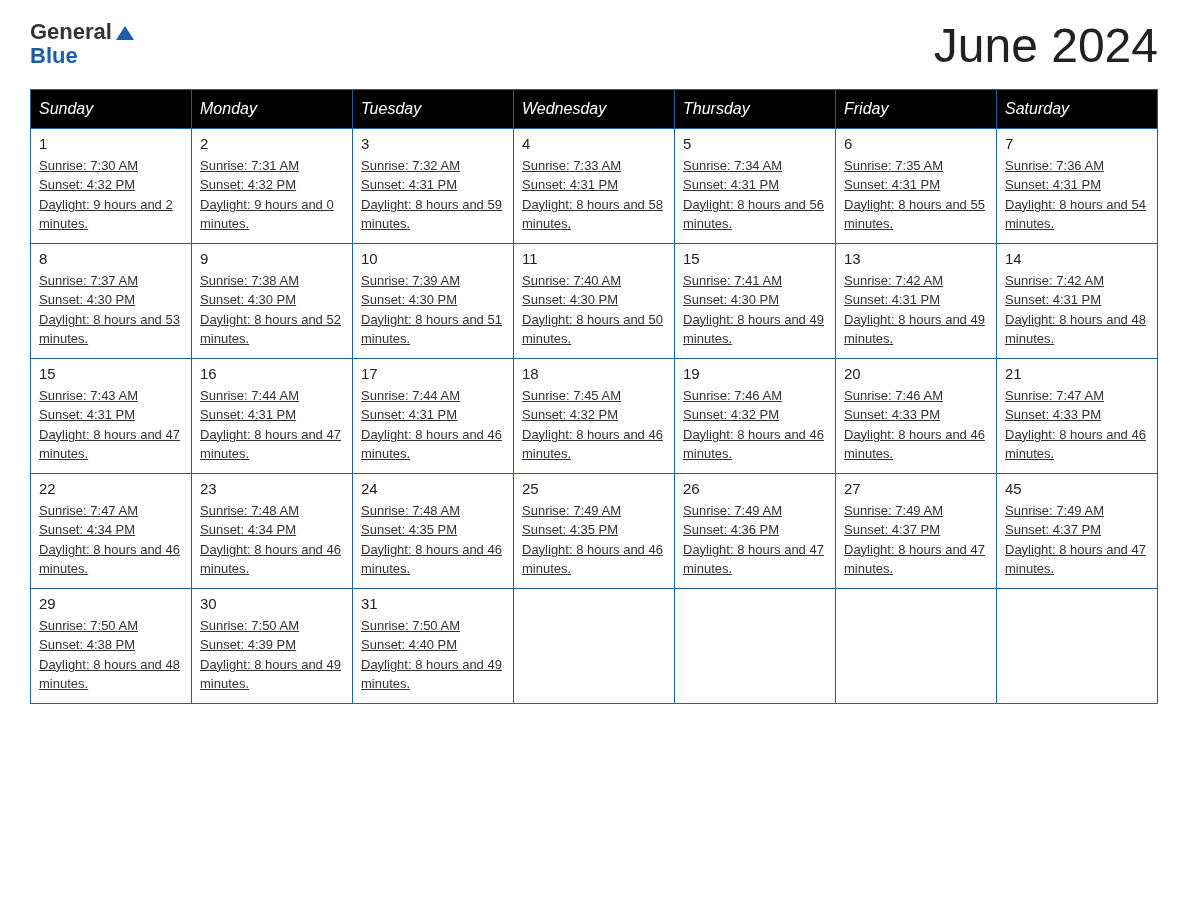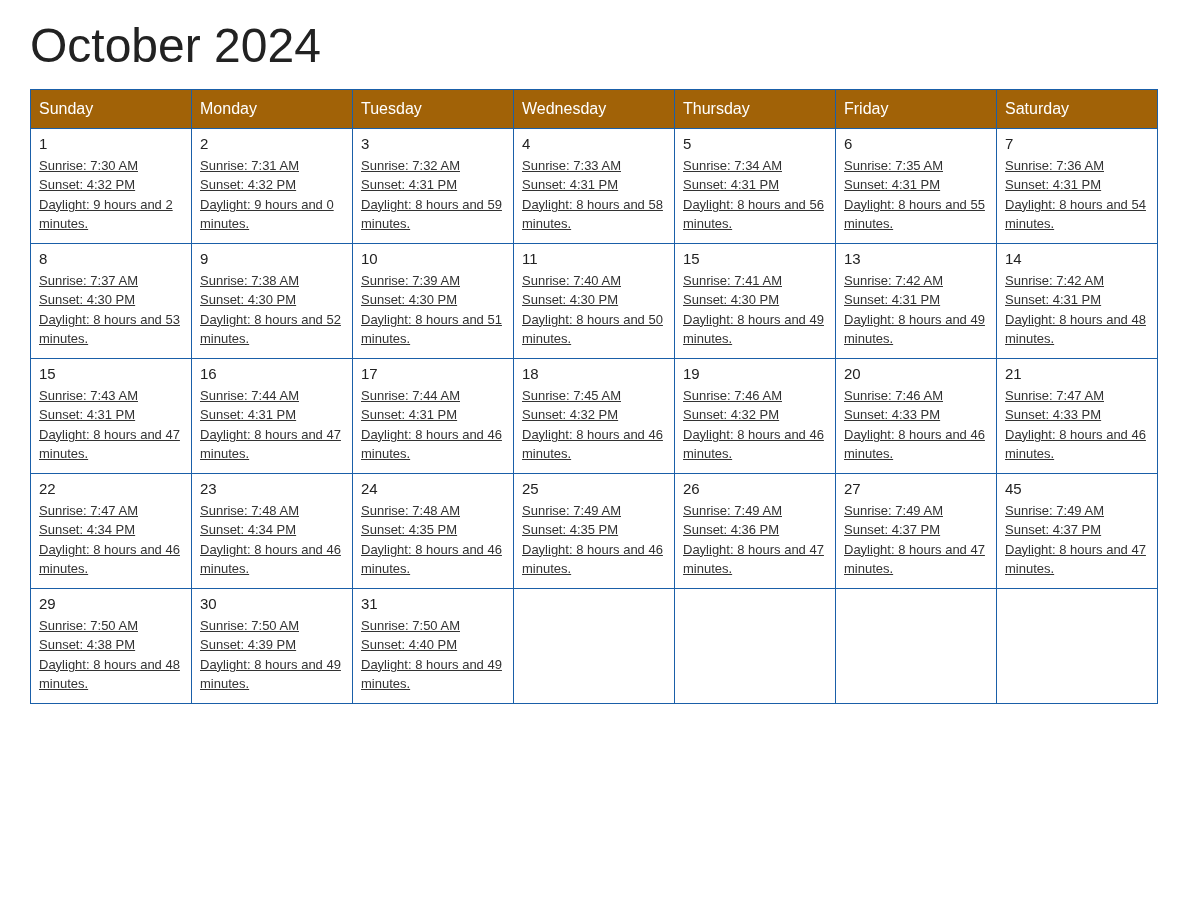--- a/index.html
+++ b/index.html
@@ -44,27 +44,28 @@
       font-size: 20px;
       color: #444;
       margin-top: 4px;
     }
     .calendar-table {
       width: 100%;
       border-collapse: collapse;
       border: 1px solid #1a5fa8;
     }
     .calendar-table th {
-      background-color: #a16207;
+      background-color: #000000;
       color: #fff;
       font-size: 16px;
       font-weight: normal;
       padding: 10px 8px;
       text-align: left;
       border: 1px solid #1a5fa8;
+      font-style: italic;
     }
     .calendar-table td {
       vertical-align: top;
       padding: 6px 8px;
       border: 1px solid #1a5fa8;
       width: 14.28%;
       min-height: 100px;
     }
     .day-number {
       font-size: 15px;
@@ -86,22 +87,33 @@
     }
     tr:last-child td {
       height: 115px;
       margin-left: 18px;
     }
   </style>
 </head>
 <body>
 
 <div class="header-area">
+  <div class="logo">
+    <div style="display:flex; flex-direction:column; line-height:1.1;">
+      <div style="display:flex; align-items:center;">
+        <span class="logo-text-general">General</span>
+        <svg width="22" height="22" viewBox="0 0 22 22" style="margin-left:2px; margin-top:2px;">
+          <polygon points="11,4 20,18 2,18" fill="#1a5fa8"></polygon>
+        </svg>
+      </div>
+      <span class="logo-text-blue">Blue</span>
+    </div>
+  </div>
   <div class="title-area">
-    <div class="month-title">October 2024</div>
+    <div class="month-title">June 2024</div>
   </div>
 </div>
 
 <table class="calendar-table">
   <thead>
     <tr>
     <th>Sunday</th>
         <th>Monday</th>
         <th>Tuesday</th>
         <th>Wednesday</th>

